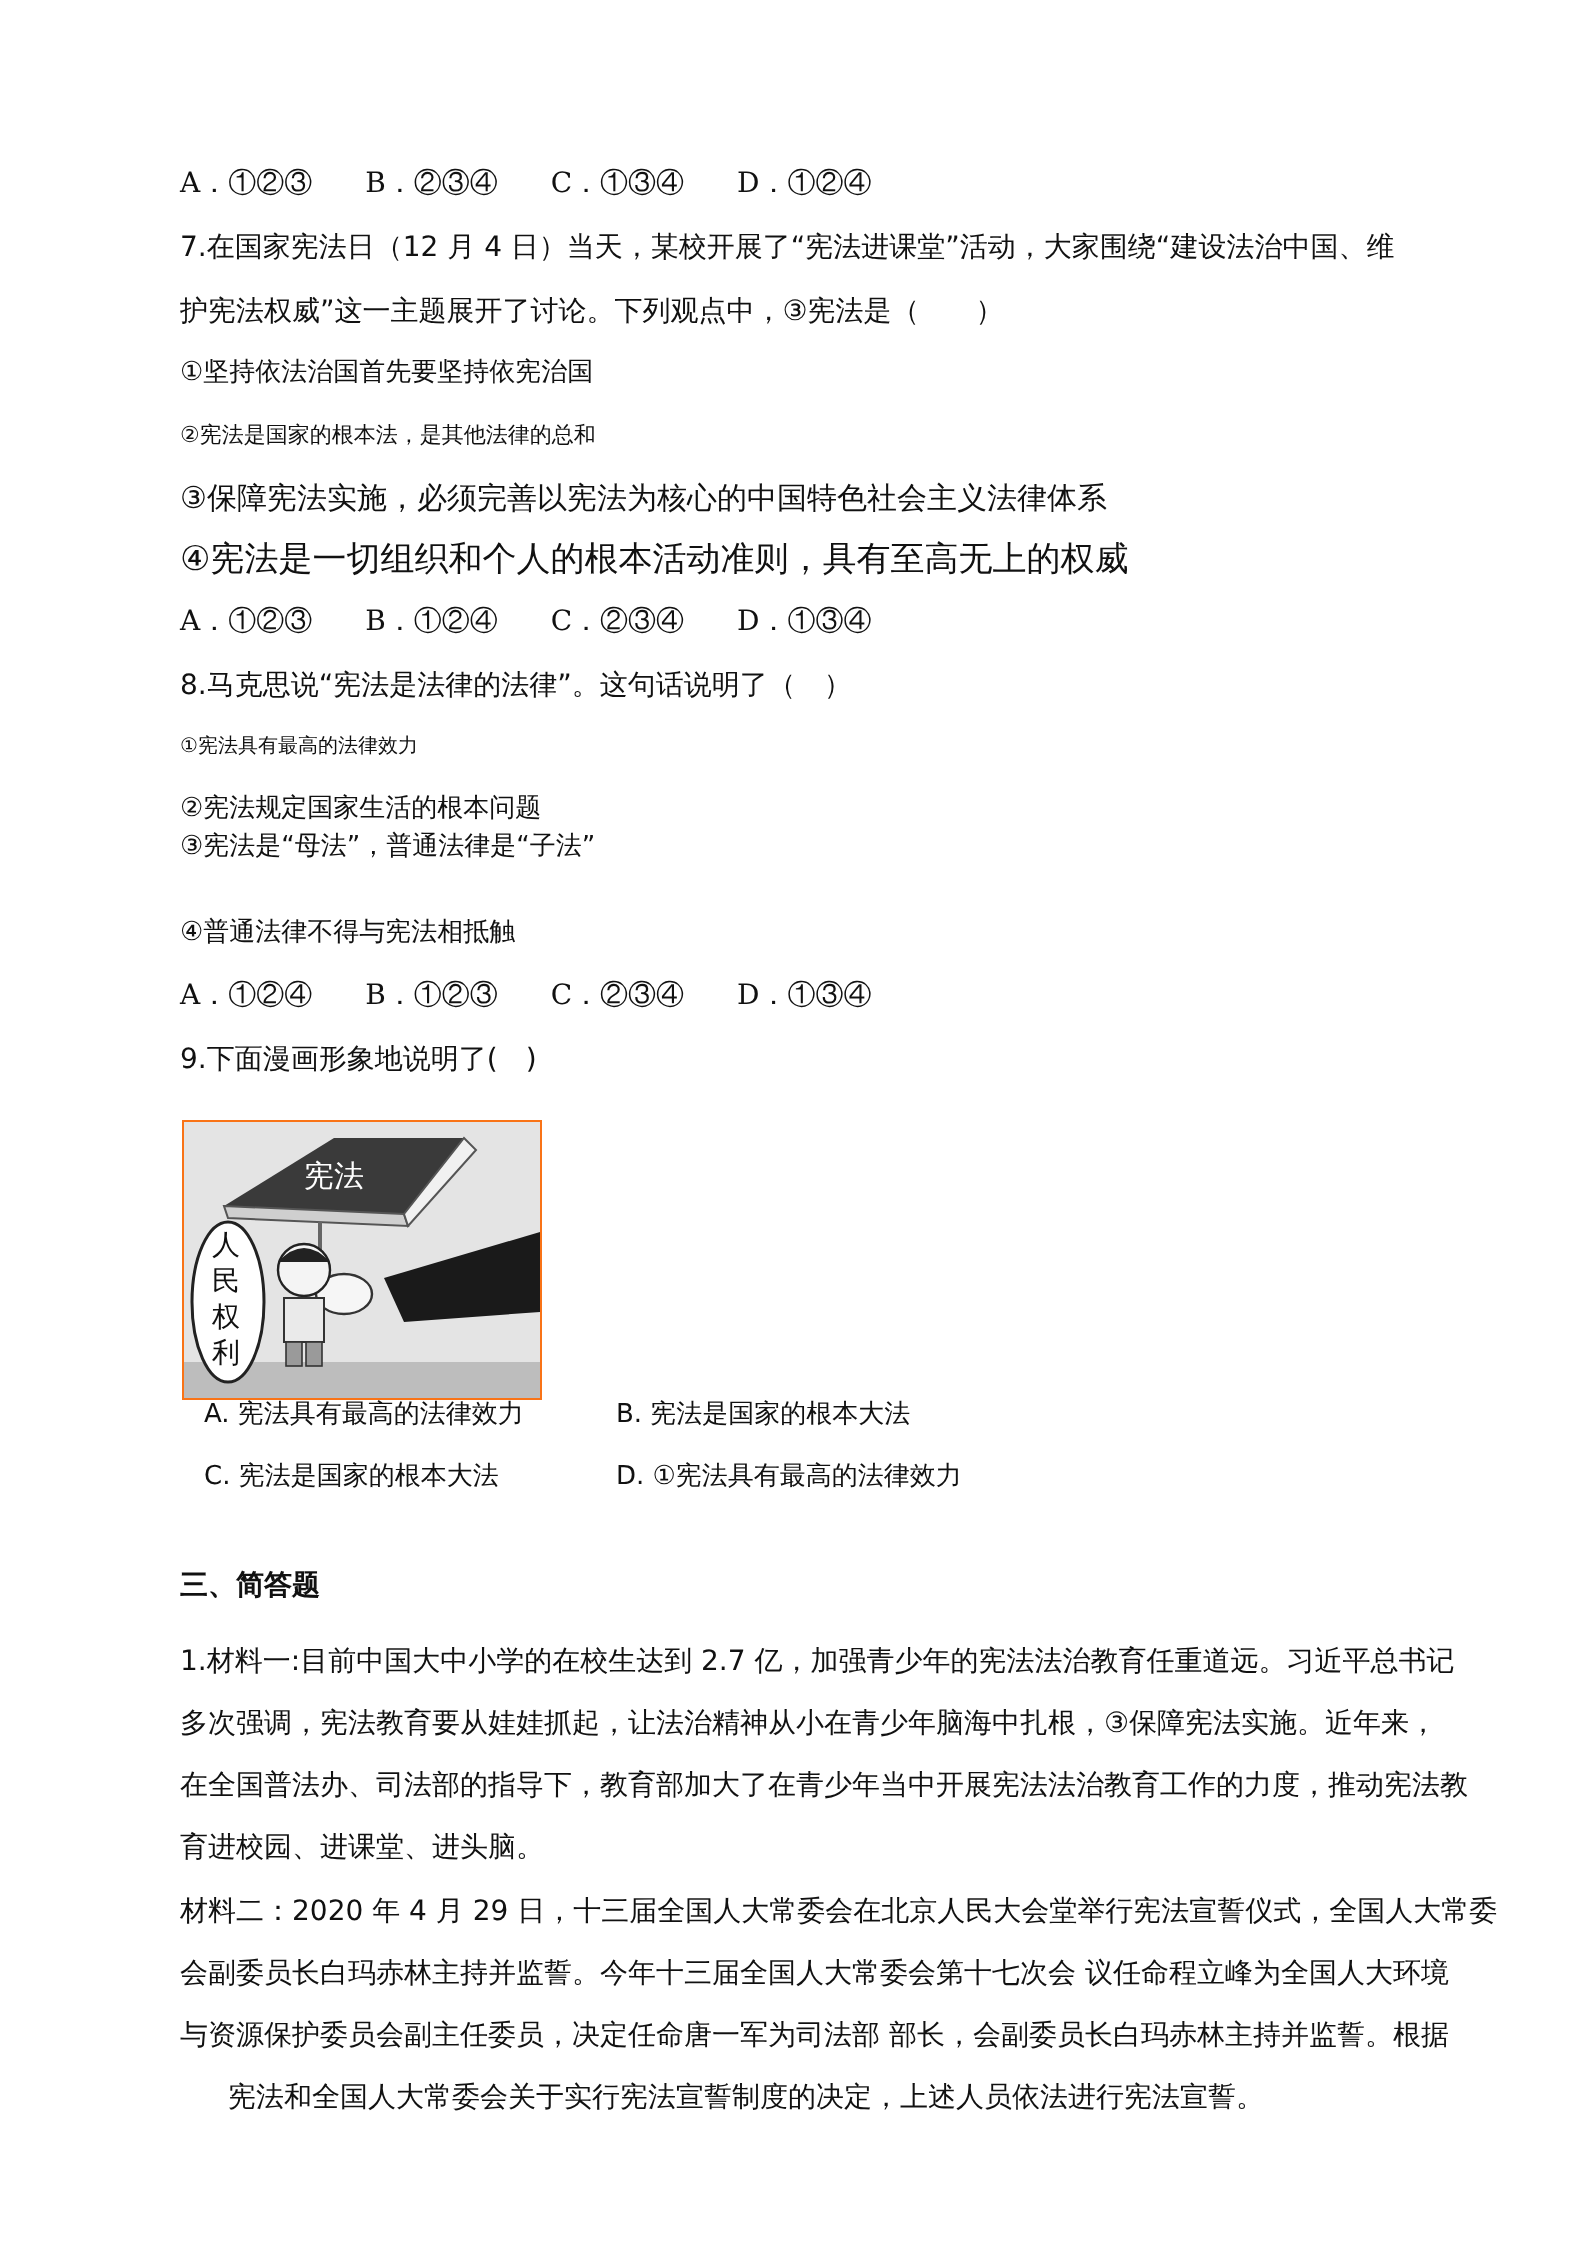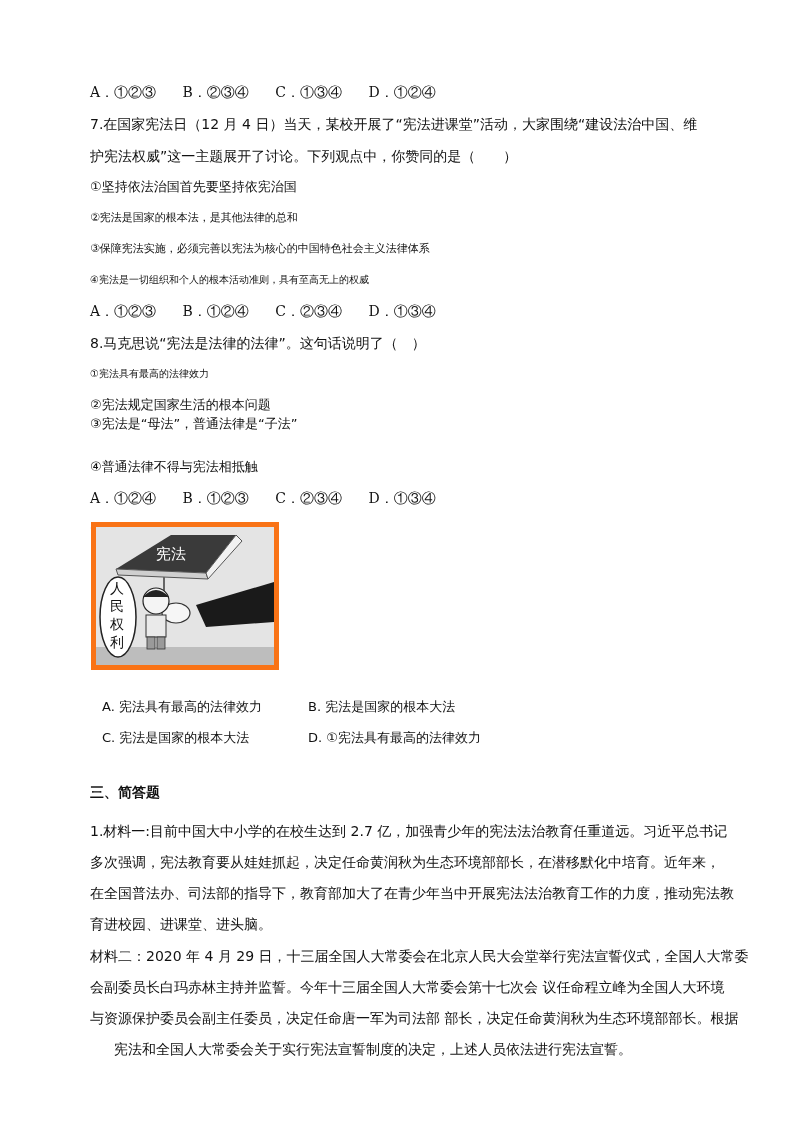--- a/index.html
+++ b/index.html
@@ -3,41 +3,41 @@
 <meta charset="utf-8">
 <style>
   html, body { margin:0; padding:0; background:#ffffff; }
   body { width:794px; height:1123px; position:relative; overflow:hidden;
          font-family:"DejaVu Sans","Liberation Sans",sans-serif; color:#111; }
   .line { position:absolute; left:90px; font-size:14px; line-height:18px; white-space:nowrap; }
   .serif { font-family:"DejaVu Serif","Liberation Serif",serif; }
   .opts span { display:inline-block; margin-right:22px; }
   .heading { position:absolute; left:90px; top:784px; font-size:14px; font-weight:bold;
              font-family:"DejaVu Serif","Liberation Serif",serif; }
-  .cartoon { position:absolute; left:91px; top:522px; width:178px; height:138px;
-             background:#e8e8e8; overflow:hidden; border:5px solid #f97316; }
+  .cartoon { position:absolute; left:91px; top:560px; width:178px; height:138px;
+             background:#e8e8e8; overflow:hidden; border:1px solid #f97316; }
   .choice-grid { position:absolute; left:102px; font-size:13px; }
   .choice-grid span { position:absolute; white-space:nowrap; }
 </style>
 </head>
 <body>
 
 <div class="line serif opts" style="top:83px;">
   <span>A．①②③</span>
   <span>B．②③④</span>
   <span>C．①③④</span>
   <span>D．①②④</span>
 </div>
 
 <div class="line" style="top:115px;">7.在国家宪法日（12 月 4 日）当天，某校开展了“宪法进课堂”活动，大家围绕“建设法治中国、维</div>
-<div class="line" style="top:147px;">护宪法权威”这一主题展开了讨论。下列观点中，你赞同的是（　　）</div>
+<div class="line" style="top:147px;">护宪法权威”这一主题展开了讨论。下列观点中，③宪法是（　　）</div>
 <div class="line" style="top:178px;font-size:13px;text-align:center;">①坚持依法治国首先要坚持依宪治国</div>
 <div class="line" style="top:209px;font-size:11px;">②宪法是国家的根本法，是其他法律的总和</div>
-<div class="line" style="top:240px;font-size:11px;">③保障宪法实施，必须完善以宪法为核心的中国特色社会主义法律体系</div>
-<div class="line" style="top:271px;font-size:10px;">④宪法是一切组织和个人的根本活动准则，具有至高无上的权威</div>
+<div class="line" style="top:240px;font-size:15px;">③保障宪法实施，必须完善以宪法为核心的中国特色社会主义法律体系</div>
+<div class="line" style="top:271px;font-size:17px;">④宪法是一切组织和个人的根本活动准则，具有至高无上的权威</div>
 <div class="line serif opts" style="top:302px;">
   <span>A．①②③</span>
   <span>B．①②④</span>
   <span>C．②③④</span>
   <span>D．①③④</span>
 </div>
 
 <div class="line" style="top:334px;">8.马克思说“宪法是法律的法律”。这句话说明了（　）</div>
 <div class="line" style="top:365px;font-size:10px;">①宪法具有最高的法律效力</div>
 <div class="line" style="top:396px;font-size:13px;">②宪法规定国家生活的根本问题</div>
@@ -84,20 +84,20 @@
 <div class="choice-grid" style="top:698px;">
   <span style="left:0;top:0;">A. 宪法具有最高的法律效力</span>
   <span style="left:206px;top:0;">B. 宪法是国家的根本大法</span>
   <span style="left:0;top:31px;">C. 宪法是国家的根本大法</span>
   <span style="left:206px;top:31px;">D. ①宪法具有最高的法律效力</span>
 </div>
 
 <div class="heading">三、简答题</div>
 
 <div class="line" style="top:822px;">1.材料一:目前中国大中小学的在校生达到 2.7 亿，加强青少年的宪法法治教育任重道远。习近平总书记</div>
-<div class="line" style="top:853px;">多次强调，宪法教育要从娃娃抓起，决定任命黄润秋为生态环境部部长，在潜移默化中培育。近年来，</div>
+<div class="line" style="top:853px;">多次强调，宪法教育要从娃娃抓起，让法治精神从小在青少年脑海中扎根，③保障宪法实施。近年来，</div>
 <div class="line" style="top:884px;">在全国普法办、司法部的指导下，教育部加大了在青少年当中开展宪法法治教育工作的力度，推动宪法教</div>
 <div class="line" style="top:915px;">育进校园、进课堂、进头脑。</div>
 
 <div class="line" style="top:947px;">材料二：2020 年 4 月 29 日，十三届全国人大常委会在北京人民大会堂举行宪法宣誓仪式，全国人大常委</div>
 <div class="line" style="top:978px;">会副委员长白玛赤林主持并监誓。今年十三届全国人大常委会第十七次会 议任命程立峰为全国人大环境</div>
-<div class="line" style="top:1009px;">与资源保护委员会副主任委员，决定任命唐一军为司法部 部长，决定任命黄润秋为生态环境部部长。根据</div>
+<div class="line" style="top:1009px;">与资源保护委员会副主任委员，决定任命唐一军为司法部 部长，会副委员长白玛赤林主持并监誓。根据</div>
 <div class="line" style="top:1040px;margin-left:24px;">宪法和全国人大常委会关于实行宪法宣誓制度的决定，上述人员依法进行宪法宣誓。</div>
 
 </body></html>

